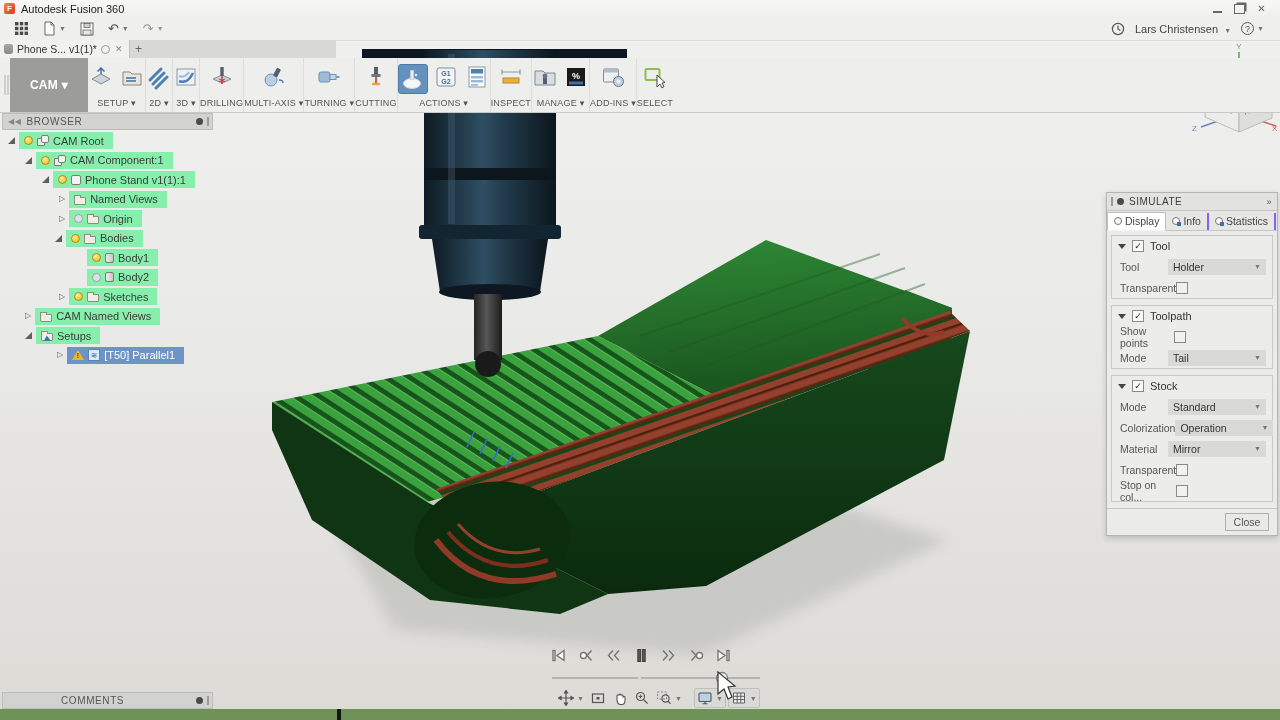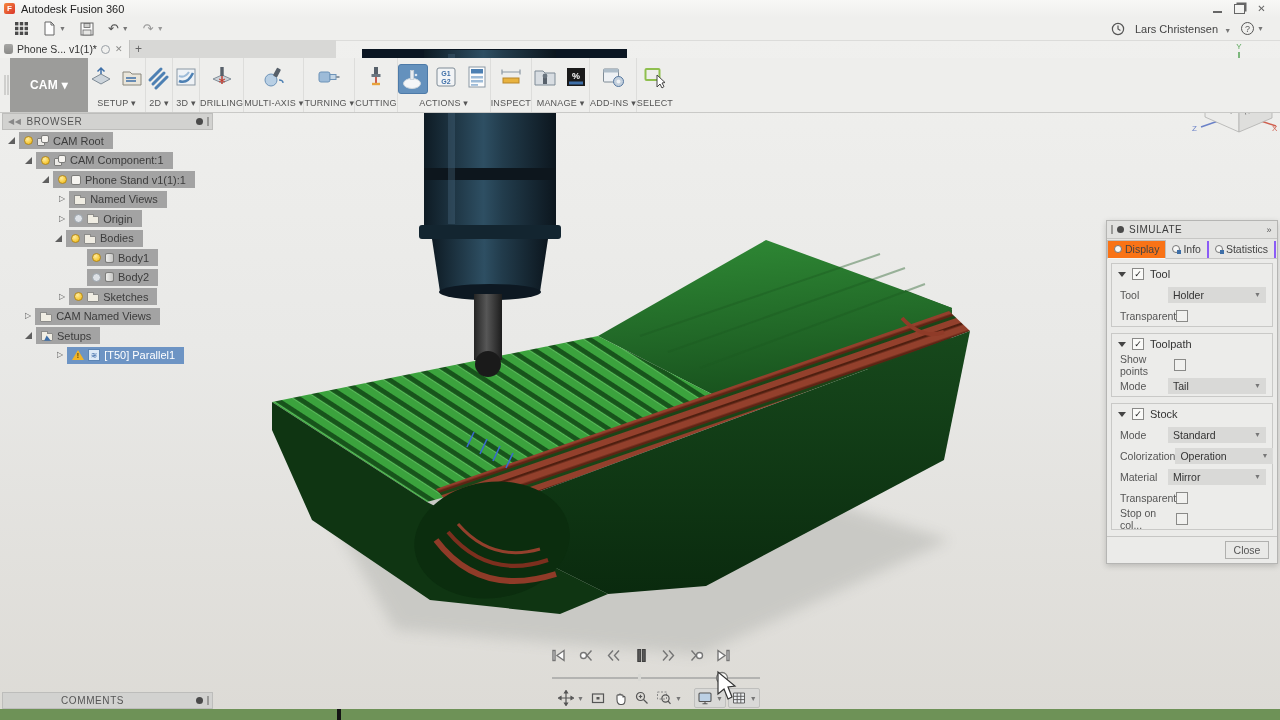--- a/index.html
+++ b/index.html
@@ -53,21 +53,21 @@
   #browserbar{left:2px;top:113px;width:211px;height:17px;}
   #commentsbar{left:2px;top:692px;width:211px;height:17px;}
   .pb-left{color:#888;font-size:8px;margin:0 5px;}
   .pb-dot{margin-left:auto;width:7px;height:7px;border-radius:50%;background:#4a4a4a;margin-right:4px;}
   .pb-grip{width:2px;height:9px;background:#9a9a98;margin-right:3px;}
   #tree{left:2px;top:131px;width:260px;}
   .trow{display:flex;align-items:center;height:19.5px;}
   .exp-e{width:0;height:0;border-bottom:7px solid #5f5f5f;border-left:7px solid transparent;margin-right:4px;flex:none;}
   .exp-c{color:#5f5f5f;font-size:8px;margin-right:4px;line-height:1;flex:none;}
   .exp-s{width:11px;flex:none;}
-  .pill{display:flex;align-items:center;gap:4px;background:#a3a3a3;padding:2.5px 9px 2.5px 5px;
+  .pill{display:flex;align-items:center;gap:4px;background:#86efac;padding:2.5px 9px 2.5px 5px;
     font-size:11px;color:#3c3c3c;white-space:nowrap;}
   .pill.light{background:#cddff2;font-weight:bold;color:#1b1b1b;}
   .pill.strong{background:#6d94c4;color:#fff;}
   .bulb{width:9px;height:9px;border-radius:50%;background:radial-gradient(circle at 35% 30%,#ffec9e,#f2b705);
     border:1px solid #b5891a;box-sizing:border-box;flex:none;}
   .bulb.off{background:#dde1e6;border-color:#9aa2aa;}
   .i-comp{width:12px;height:11px;position:relative;flex:none;}
   .i-comp::before{content:"";position:absolute;left:0;top:3px;width:6px;height:6px;background:#eceae6;border:1px solid #7c7c7a;border-radius:1px;}
   .i-comp::after{content:"";position:absolute;left:4px;top:0;width:6px;height:6px;background:#f6f4f0;border:1px solid #7c7c7a;border-radius:2px;}
   .i-box{width:10px;height:10px;background:#f6f4f0;border:1px solid #7c7c7a;border-radius:2px;flex:none;box-sizing:border-box;}
@@ -75,26 +75,26 @@
   .i-folder::before{content:"";position:absolute;top:-3px;left:-1px;width:5px;height:2px;background:#f0ede3;border:1px solid #8c8c8a;border-bottom:none;}
   .i-setups::after{content:"";position:absolute;right:-2px;bottom:-3px;width:0;height:0;border:3px solid transparent;border-left:6px solid #3e6fa8;transform:rotate(25deg);}
   .i-body{width:9px;height:10px;background:linear-gradient(90deg,#eeeeec,#c6c6c4);border:1px solid #7c7c7a;border-radius:3px/2px;flex:none;box-sizing:border-box;}
   .i-doc{width:9px;height:11px;background:#fff;border:1px solid #999;position:relative;flex:none;box-sizing:border-box;}
   .i-doc::after{content:"";position:absolute;bottom:0;left:0;right:0;height:3px;background:#e2aa3c;}
   .i-warn{width:0;height:0;border-left:6px solid transparent;border-right:6px solid transparent;border-bottom:10px solid #f0b429;position:relative;flex:none;}
   .i-warn::after{content:"!";position:absolute;left:-1.5px;top:2px;font-size:7px;color:#5a4200;font-weight:bold;}
   .i-tp{width:12px;height:12px;background:#dce9f7;border:1px solid #5b84b4;color:#2f5fa0;font-size:8px;line-height:11px;text-align:center;flex:none;box-sizing:border-box;}
   
   #simpanel{left:1106px;top:192px;width:170px;background:#ebebe9;border:1px solid #b5b5b3;
-    box-shadow:0 2px 6px rgba(0,0,0,.18);font-size:10.5px;color:#444;margin-top:28px;}
+    box-shadow:0 2px 6px rgba(0,0,0,.18);font-size:10.5px;color:#444;}
   #simhead{height:17px;background:#e2e2e0;border-bottom:1px solid #c6c6c4;display:flex;align-items:center;
     font-size:10px;letter-spacing:.5px;color:#3c3c3c;}
   #simtabs{display:flex;align-items:flex-end;height:19px;background:#e6e6e4;border-bottom:1px solid #c6c6c4;}
   .stab{display:flex;align-items:center;gap:3px;padding:2px 6px 3px;font-size:10.5px;color:#444;border-right:2px solid #8b5cf6;}
-  .stab.active{background:#f97316;border:1px solid #bfbfbd;border-bottom:1px solid #f5f5f3;margin-bottom:-1px;}
+  .stab.active{background:#ffffff;border:1px solid #bfbfbd;border-bottom:1px solid #f5f5f3;margin-bottom:-1px;}
   .sbulb{width:8px;height:8px;border-radius:50%;border:1px solid #777;background:#f8f8f6;position:relative;flex:none;box-sizing:border-box;}
   .sbulb.blue::after{content:"";position:absolute;right:-2px;bottom:-2px;width:4px;height:4px;background:#3e6fa8;}
   .sec{border:1px solid #c9c9c7;margin:4px 4px 6px;background:#ececea;}
   .sechead{display:flex;align-items:center;gap:6px;height:20px;padding:0 6px;font-size:11px;color:#333;}
   .tri{width:0;height:0;border-left:4px solid transparent;border-right:4px solid transparent;border-top:5px solid #444;flex:none;}
   .cb{width:12px;height:12px;background:#fbfbf9;border:1px solid #8a8a88;display:flex;align-items:center;
     justify-content:center;font-size:9px;color:#222;flex:none;box-sizing:border-box;}
   .cb.empty{background:#f1f1ef;}
   .frow{display:flex;align-items:center;height:21px;padding:0 6px 0 8px;}
   .flabel{color:#555;}

